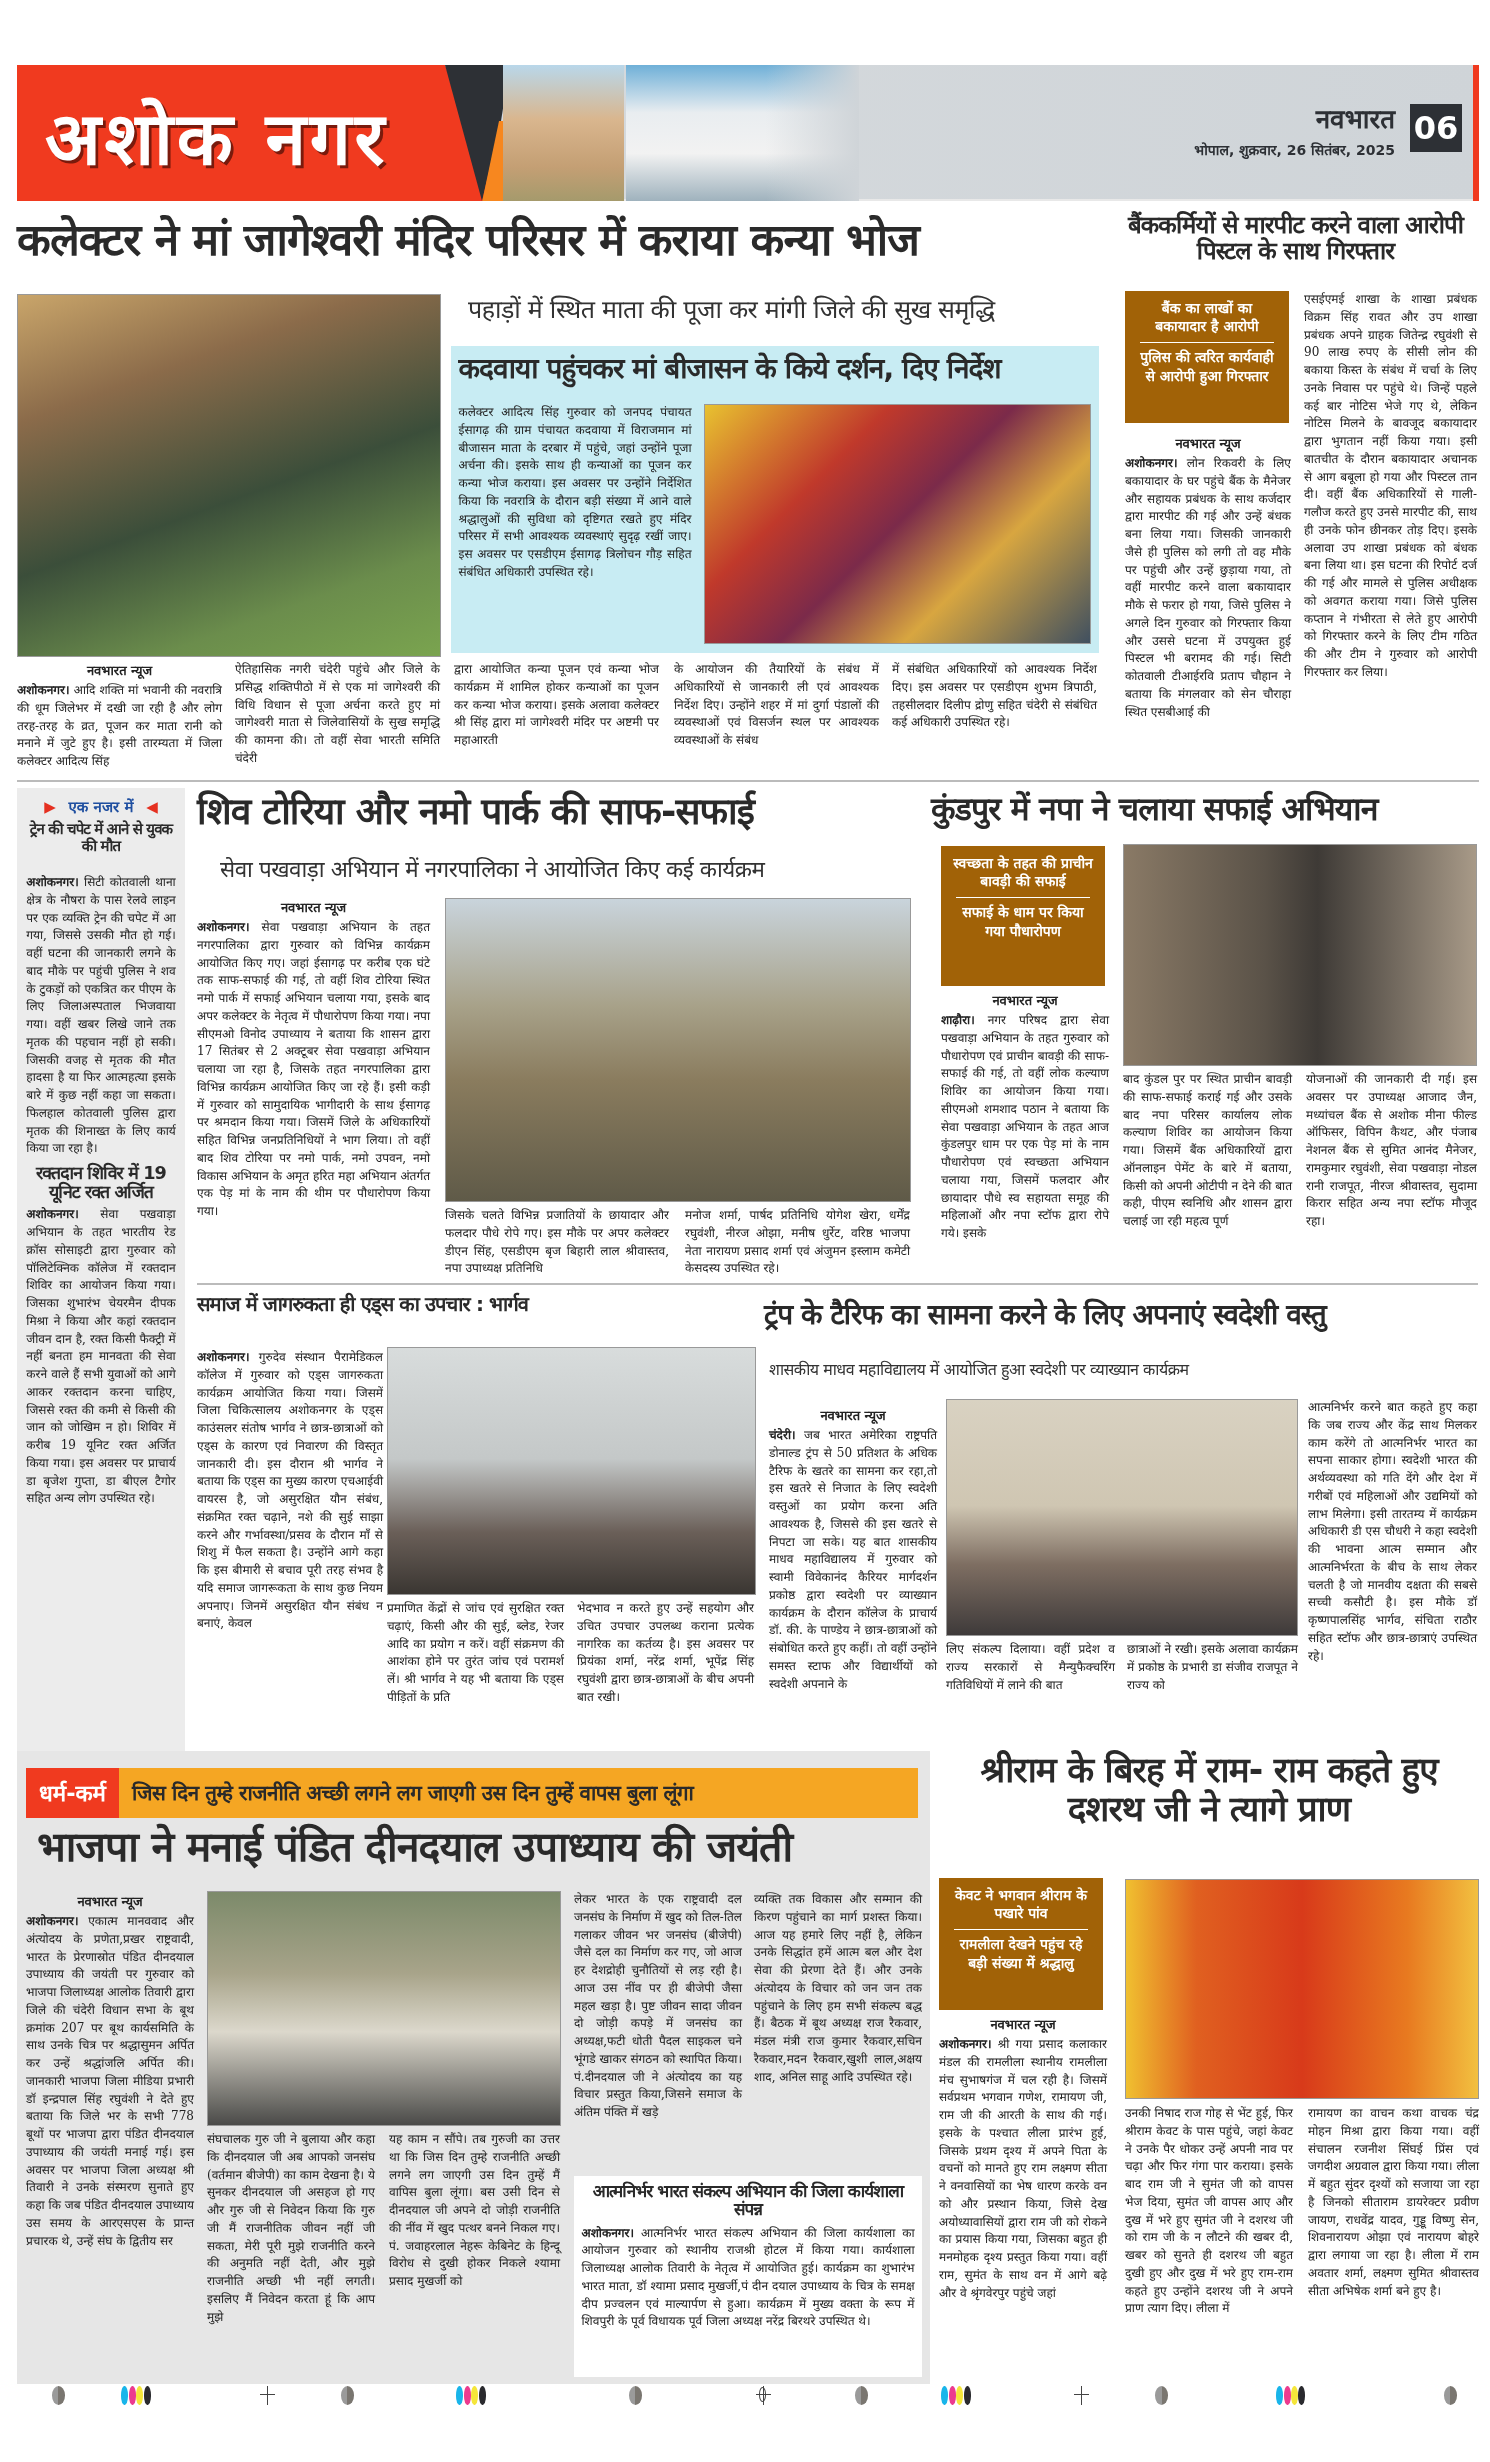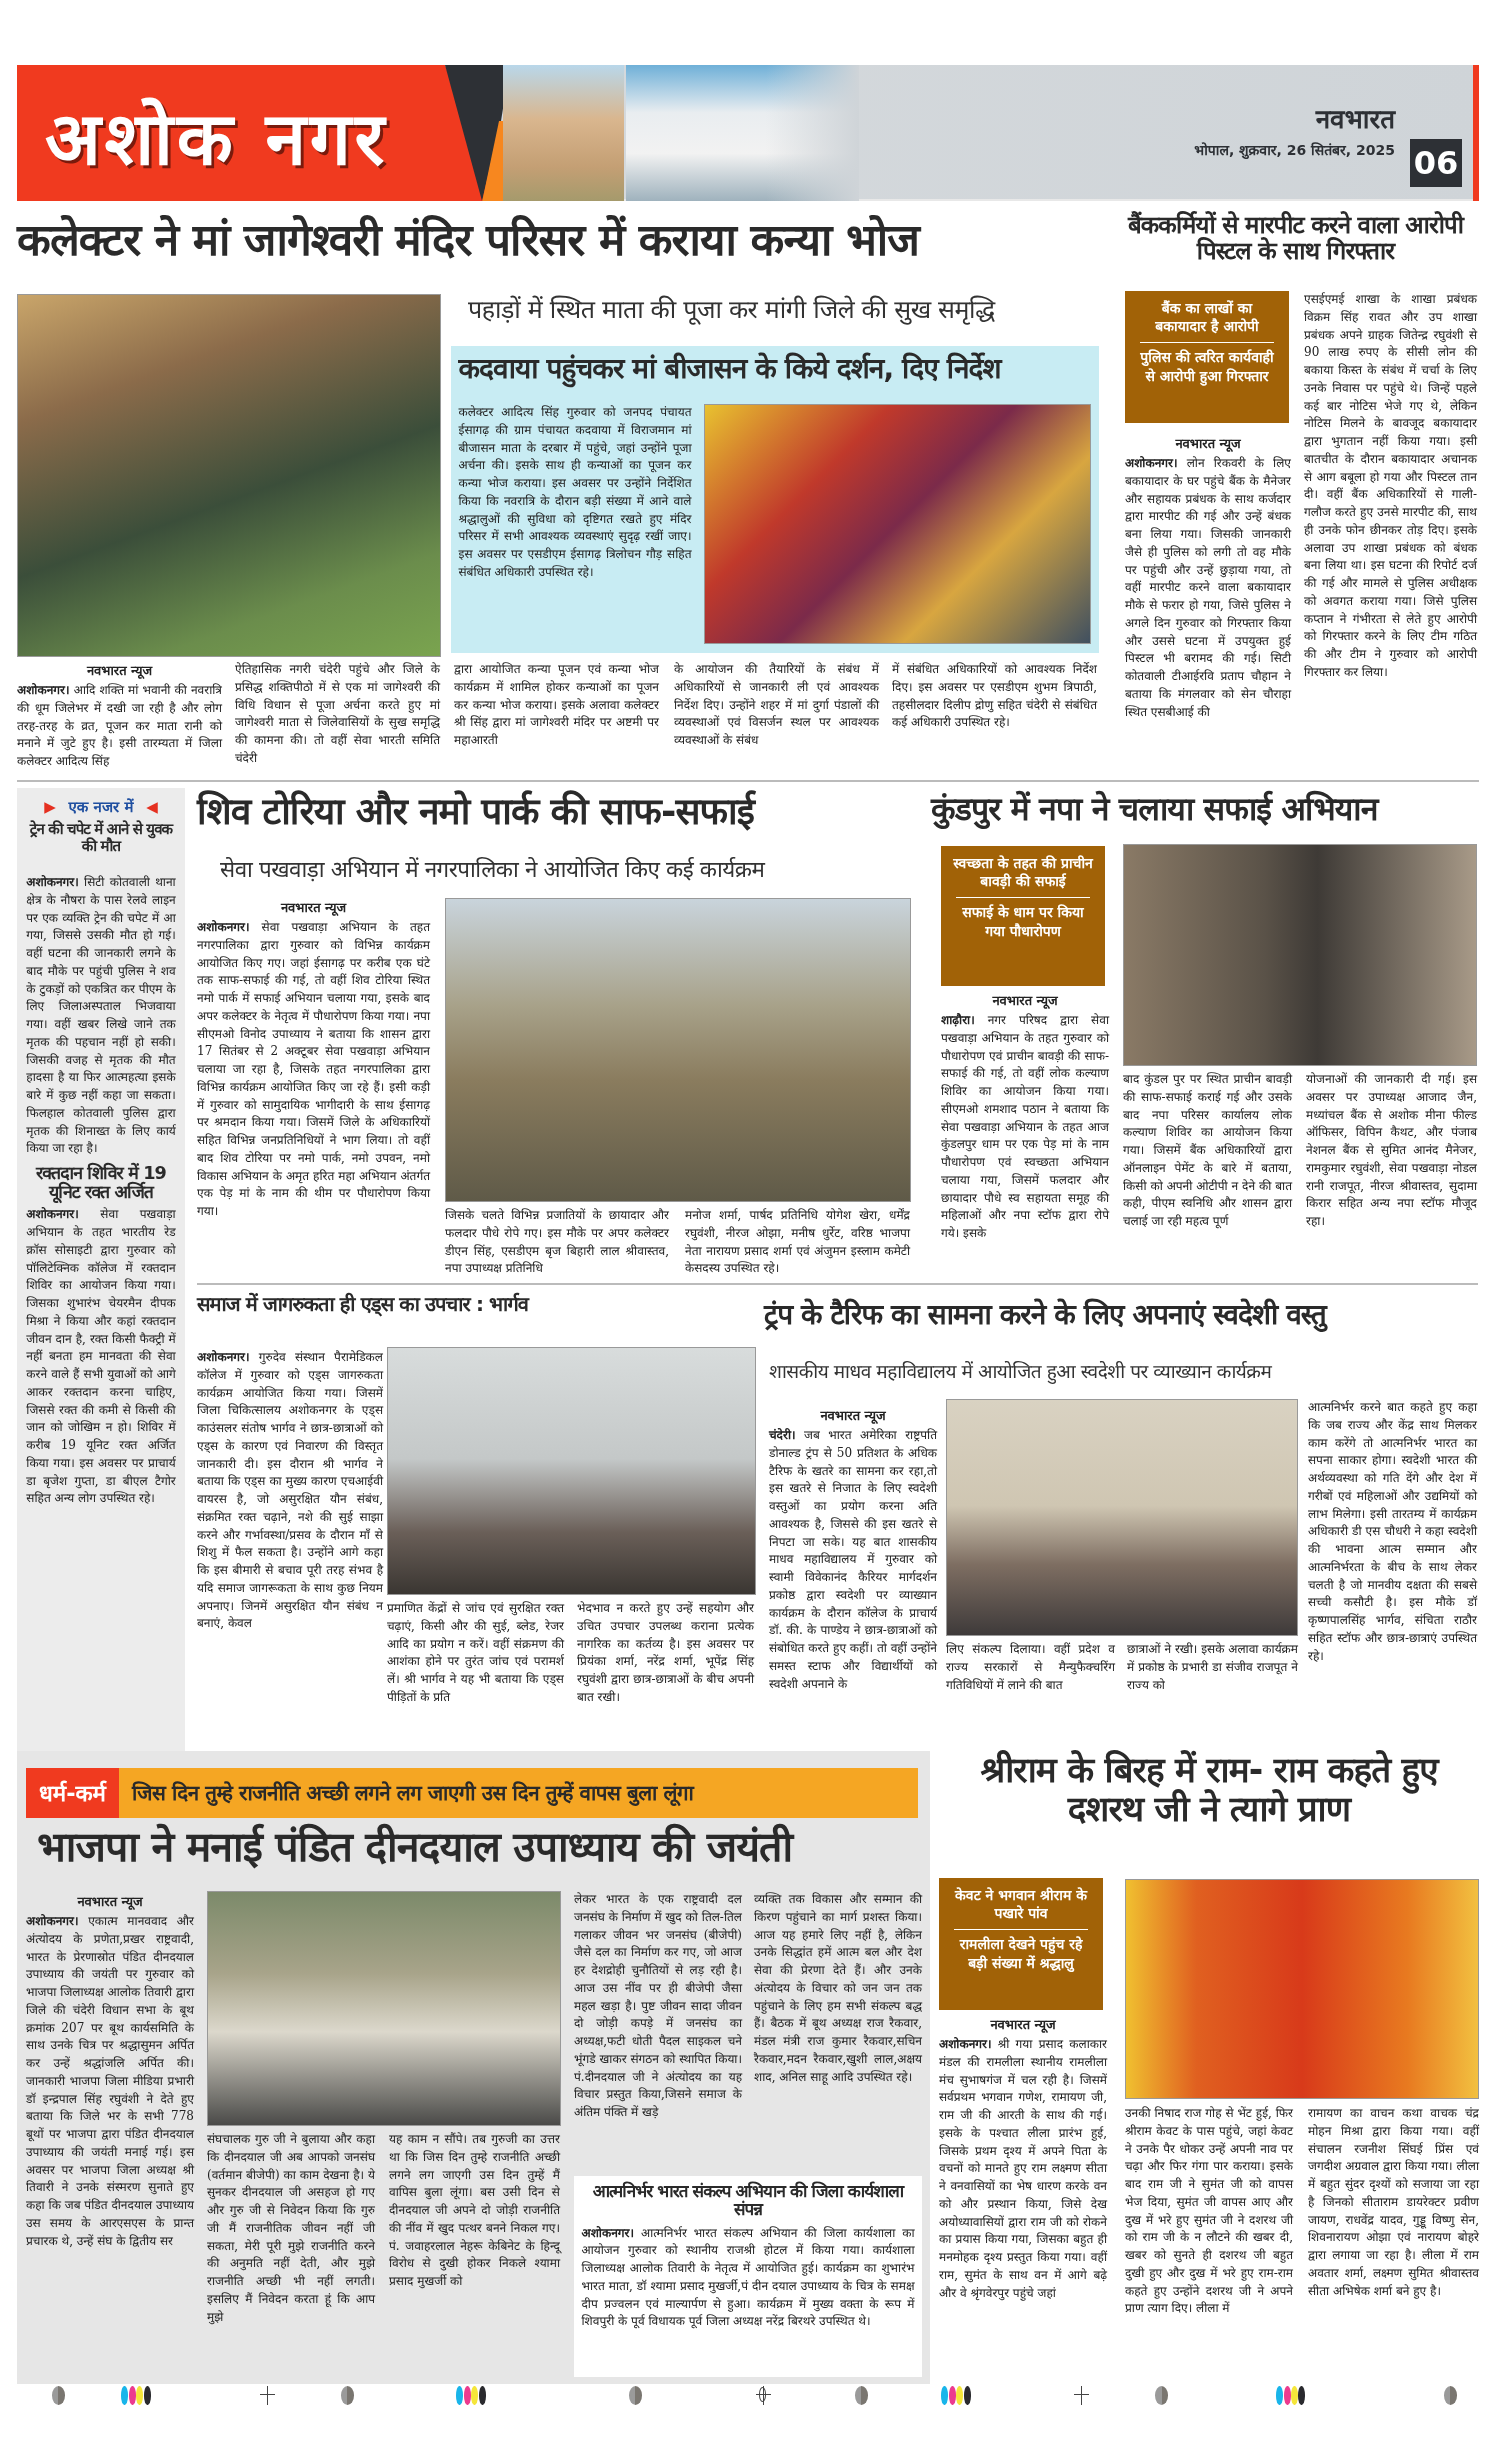--- a/index.html
+++ b/index.html
@@ -20,21 +20,21 @@
 
 <div class="abs" style="left:17px;top:65px;width:1462px;height:136px;background:linear-gradient(90deg,#d8dcdf 0%,#cfd4d8 100%);border-bottom:2.8px solid #e8e8e8;">
   <div class="abs" style="left:0;top:0;width:484px;height:136px;background:#f03a1f;clip-path:polygon(0 0,428px 0,484px 136px,0 136px);"></div>
   <div class="abs" style="left:428px;top:0;width:65px;height:136px;background:#2d3035;clip-path:polygon(0 0,65px 0,56px 56px,37px 136px);"></div>
   <div class="abs" style="left:456px;top:56px;width:37px;height:80px;background:#f7871f;clip-path:polygon(26px 0,37px 0,37px 80px,9.3px 80px);"></div>
   <div class="abs" style="left:28px;top:20.5px;font-size:73px;font-weight:bold;color:#fff;text-shadow:2.8px 2.8px 0 #7a1a0c;font-family:'DejaVu Sans',sans-serif;letter-spacing:3.7px;">अशोक नगर</div>
   <div class="abs" style="left:486px;top:0;width:121px;height:136px;background:linear-gradient(180deg,#b9d7ea 0%,#d9b68e 40%,#c49f74 75%,#a59a6c 100%);"></div>
   <div class="abs" style="left:609px;top:0;width:233px;height:136px;background:linear-gradient(90deg,rgba(255,255,255,0) 0%,rgba(207,212,216,0) 60%,#cfd4d8 100%),linear-gradient(180deg,#6fb0d8 0%,#e9edf0 35%,#f2f2f2 65%,#9fb2bd 100%);"></div>
   <div class="abs" style="right:84px;top:35px;font-size:26px;font-weight:bold;color:#2d3035;">नवभारत</div>
   <div class="abs" style="right:84px;top:75px;font-size:14px;font-weight:bold;color:#2d3035;">भोपाल, शुक्रवार, 26 सितंबर, 2025</div>
-  <div class="abs" style="right:17px;top:39px;width:52px;height:48px;background:#2d3035;color:#fff;font-size:32px;font-weight:bold;text-align:center;line-height:48px;margin-top:35px;">06</div>
+  <div class="abs" style="right:17px;top:39px;width:52px;height:48px;background:#2d3035;color:#fff;font-size:32px;font-weight:bold;text-align:center;line-height:48px;">06</div>
   <div class="abs" style="right:0;top:0;width:5.6px;height:136px;background:#f03a1f;"></div>
 </div>
 
 <div class="abs hl" style="left:17px;top:216px;font-size:44px;width:1080px;">कलेक्टर ने मां जागेश्वरी मंदिर परिसर में कराया कन्या भोज</div>
 <div class="abs sub" style="left:468px;top:291px;font-size:25px;">पहाड़ों में स्थित माता की पूजा कर मांगी जिले की सुख समृद्धि</div>
 <div class="photo" style="left:17px;top:294px;width:424px;height:363px;background:linear-gradient(160deg,#c9a56a 0%,#8b6b4a 25%,#3b4e3a 55%,#6b8d4c 80%,#7aa44f 100%);"></div>
 <div class="abs txt" style="left:17px;top:661px;width:205px;">
   <div class="byline">नवभारत न्यूज</div>
   <span class="dl">अशोकनगर।</span>
   <span>आदि शक्ति मां भवानी की नवरात्रि की धूम जिलेभर में दखी जा रही है और लोग तरह-तरह के व्रत, पूजन कर माता रानी को मनाने में जुटे हुए है। इसी तारम्यता में जिला कलेक्टर आदित्य सिंह</span>
@@ -114,21 +114,21 @@
 <div class="abs hl" style="left:197px;top:1293px;font-size:20px;">समाज में जागरुकता ही एड्स का उपचार : भार्गव</div>
 <div class="abs txt" style="left:197px;top:1349px;width:186px;">
   <span class="dl">अशोकनगर।</span>
   <span>गुरुदेव संस्थान पैरामेडिकल कॉलेज में गुरुवार को एड्स जागरुकता कार्यक्रम आयोजित किया गया। जिसमें जिला चिकित्सालय अशोकनगर के एड्स काउंसलर संतोष भार्गव ने छात्र-छात्राओं को एड्स के कारण एवं निवारण की विस्तृत जानकारी दी। इस दौरान श्री भार्गव ने बताया कि एड्स का मुख्य कारण एचआईवी वायरस है, जो असुरक्षित यौन संबंध, संक्रमित रक्त चढ़ाने, नशे की सुई साझा करने और गर्भावस्था/प्रसव के दौरान माँ से शिशु में फैल सकता है। उन्होंने आगे कहा कि इस बीमारी से बचाव पूरी तरह संभव है यदि समाज जागरूकता के साथ कुछ नियम अपनाए। जिनमें असुरक्षित यौन संबंध न बनाएं, केवल</span>
 </div>
 <div class="photo" style="left:387px;top:1347px;width:369px;height:248px;background:linear-gradient(180deg,#d8dcdc 0%,#c4c8c8 45%,#6a5f58 75%,#3a3632 100%);"></div>
 <div class="abs txt" style="left:387px;top:1600px;width:177px;">प्रमाणित केंद्रों से जांच एवं सुरक्षित रक्त चढ़ाएं, किसी और की सुई, ब्लेड, रेजर आदि का प्रयोग न करें। वहीं संक्रमण की आशंका होने पर तुरंत जांच एवं परामर्श लें। श्री भार्गव ने यह भी बताया कि एड्स पीड़ितों के प्रति</div>
 <div class="abs txt" style="left:577px;top:1600px;width:177px;">भेदभाव न करते हुए उन्हें सहयोग और उचित उपचार उपलब्ध कराना प्रत्येक नागरिक का कर्तव्य है। इस अवसर पर प्रियंका शर्मा, नरेंद्र शर्मा, भूपेंद्र सिंह रघुवंशी द्वारा छात्र-छात्राओं के बीच अपनी बात रखी।</div>
 
 <div class="abs hl" style="left:764px;top:1300px;font-size:28px;">ट्रंप के टैरिफ का सामना करने के लिए अपनाएं स्वदेशी वस्तु</div>
-<div class="abs sub" style="left:769px;top:1358px;font-size:19px;">शासकीय माधव महाविद्यालय में आयोजित हुआ स्वदेशी पर व्याख्यान कार्यक्रम</div>
+<div class="abs sub" style="left:769px;top:1358px;font-size:16px;">शासकीय माधव महाविद्यालय में आयोजित हुआ स्वदेशी पर व्याख्यान कार्यक्रम</div>
 <div class="abs txt" style="left:769px;top:1406px;width:168px;">
   <div class="byline">नवभारत न्यूज</div>
   <span class="dl">चंदेरी।</span>
   <span>जब भारत अमेरिका राष्ट्रपति डोनाल्ड ट्रंप से 50 प्रतिशत के अधिक टैरिफ के खतरे का सामना कर रहा,तो इस खतरे से निजात के लिए स्वदेशी वस्तुओं का प्रयोग करना अति आवश्यक है, जिससे की इस खतरे से निपटा जा सके। यह बात शासकीय माधव महाविद्यालय में गुरुवार को स्वामी विवेकानंद कैरियर मार्गदर्शन प्रकोष्ठ द्वारा स्वदेशी पर व्याख्यान कार्यक्रम के दौरान कॉलेज के प्राचार्य डॉ. की. के पाण्डेय ने छात्र-छात्राओं को संबोधित करते हुए कहीं। तो वहीं उन्होंने समस्त स्टाफ और विद्यार्थीयों को स्वदेशी अपनाने के</span>
 </div>
 <div class="photo" style="left:946px;top:1399px;width:352px;height:237px;background:linear-gradient(180deg,#d9d2c2 0%,#cfc6b2 45%,#7e6e62 70%,#3e3a3a 100%);"></div>
 <div class="abs txt" style="left:946px;top:1641px;width:169px;">लिए संकल्प दिलाया। वहीं प्रदेश व राज्य सरकारों से मैन्युफैक्चरिंग गतिविधियों में लाने की बात</div>
 <div class="abs txt" style="left:1127px;top:1641px;width:171px;">छात्राओं ने रखी। इसके अलावा कार्यक्रम में प्रकोष्ठ के प्रभारी डा संजीव राजपूत ने राज्य को</div>
 <div class="abs txt" style="left:1308px;top:1399px;width:169px;">आत्मनिर्भर करने बात कहते हुए कहा कि जब राज्य और केंद्र साथ मिलकर काम करेंगे तो आत्मनिर्भर भारत का सपना साकार होगा। स्वदेशी भारत की अर्थव्यवस्था को गति देंगे और देश में गरीबों एवं महिलाओं और उद्यमियों को लाभ मिलेगा। इसी तारतम्य में कार्यक्रम अधिकारी डी एस चौधरी ने कहा स्वदेशी की भावना आत्म सम्मान और आत्मनिर्भरता के बीच के साथ लेकर चलती है जो मानवीय दक्षता की सबसे सच्ची कसौटी है। इस मौके डॉ कृष्णपालसिंह भार्गव, संचिता राठौर सहित स्टॉफ और छात्र-छात्राएं उपस्थित रहे।</div>
 

